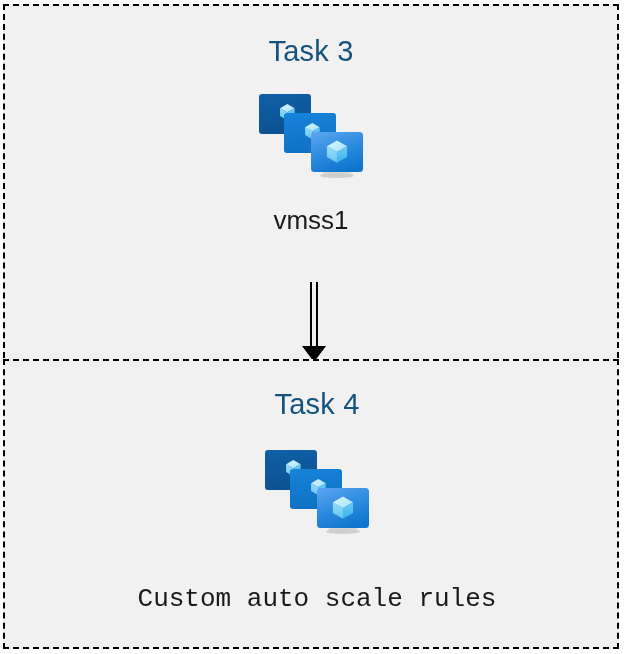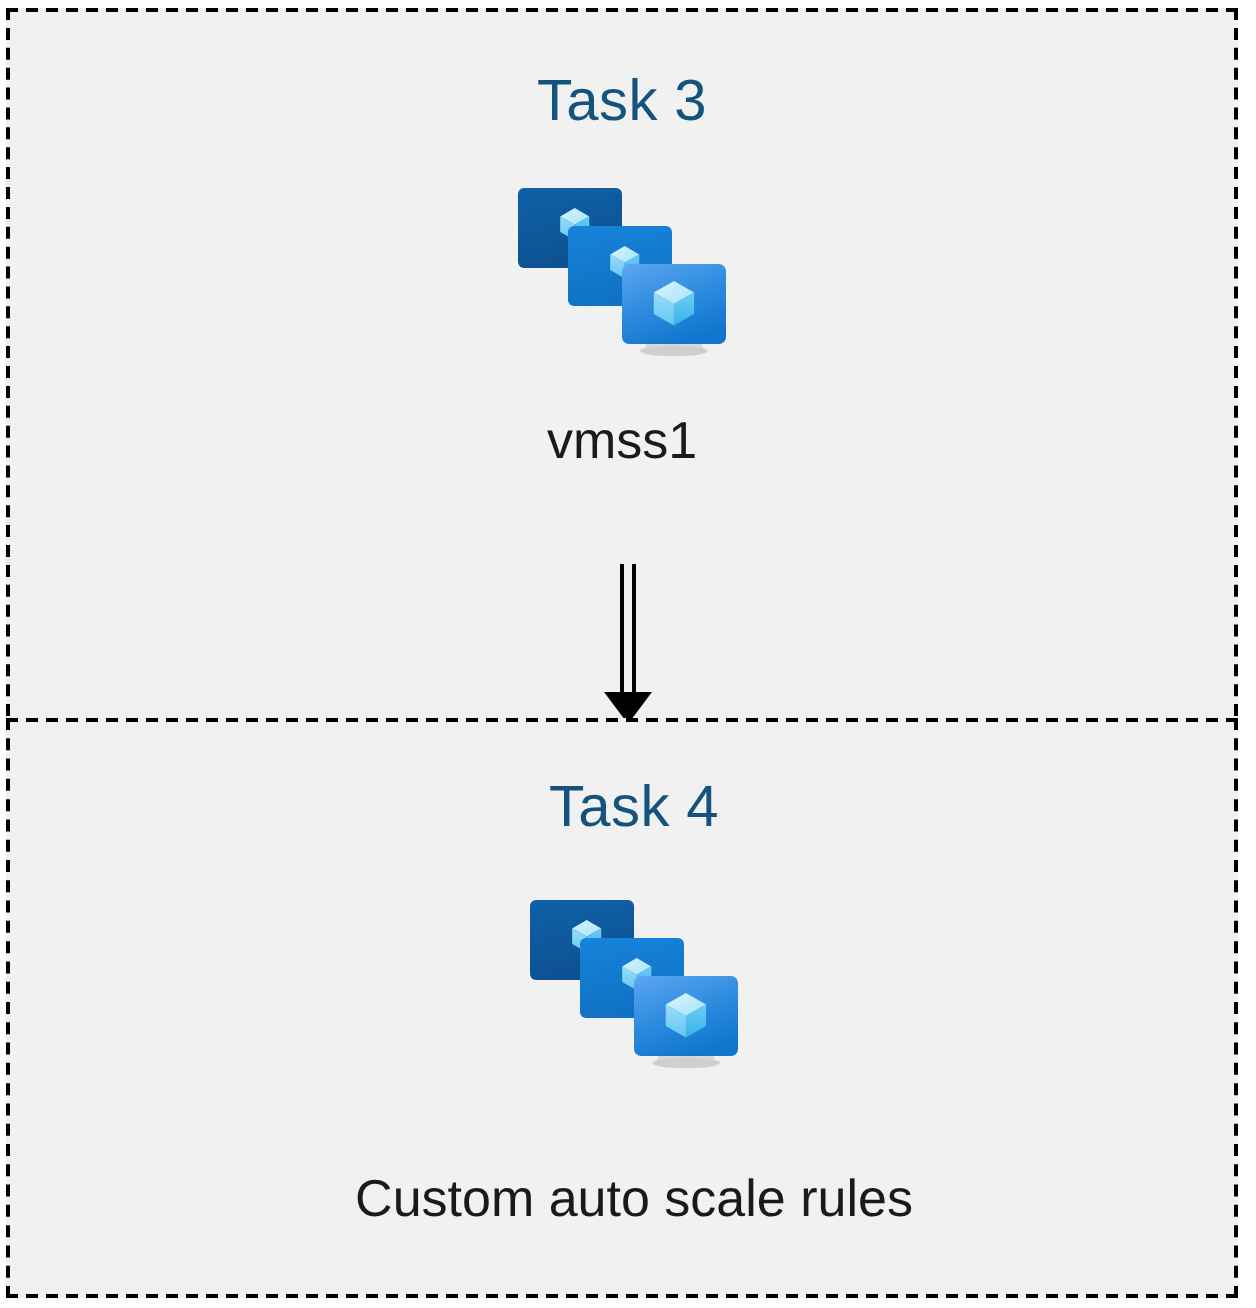--- a/index.html
+++ b/index.html
@@ -74,21 +74,21 @@
   
   .caption {
     color: #1a1a1a;
     font-size: 26px;
     line-height: 1.22;
     text-align: left;
     white-space: nowrap;
     user-select: none;
   }
   #box-task3 .caption-block { margin-top: 24px; }
-  #box-task4 .caption-block { margin-top: 47px; }
+  #box-task4 .caption-block { margin-top: 47px; font-family: Liberation Mono, monospace; }
 
   
   #connector {
     position: absolute;
     left: 292px;
     top: 282px;
     width: 44px;
     height: 82px;
     pointer-events: none;
   }

